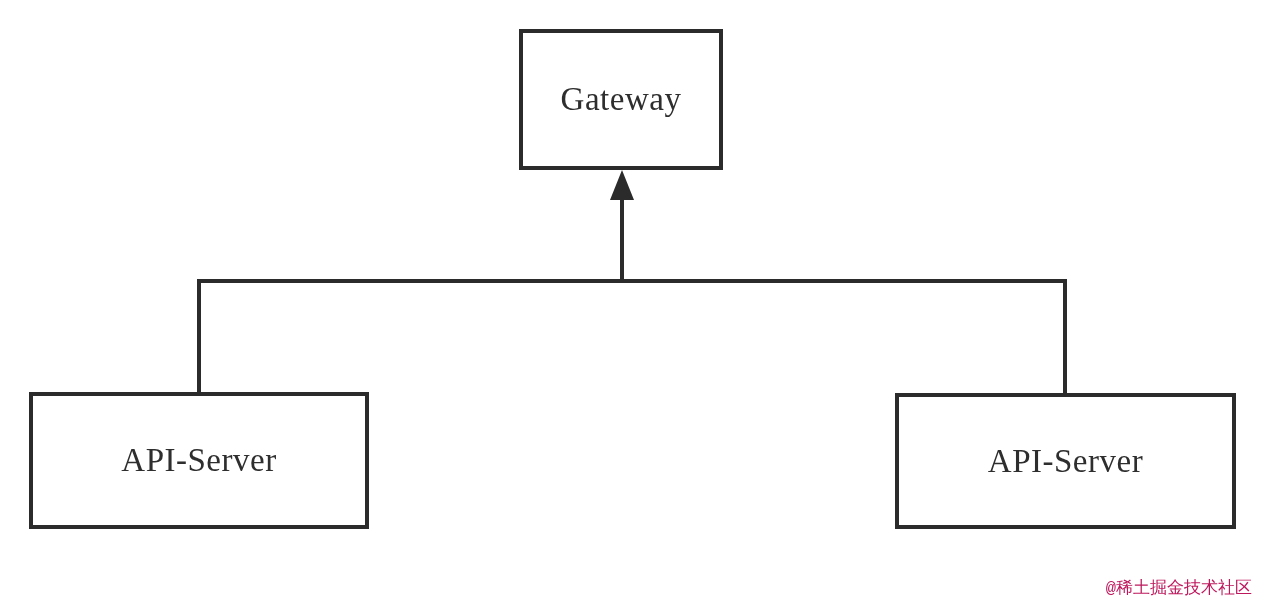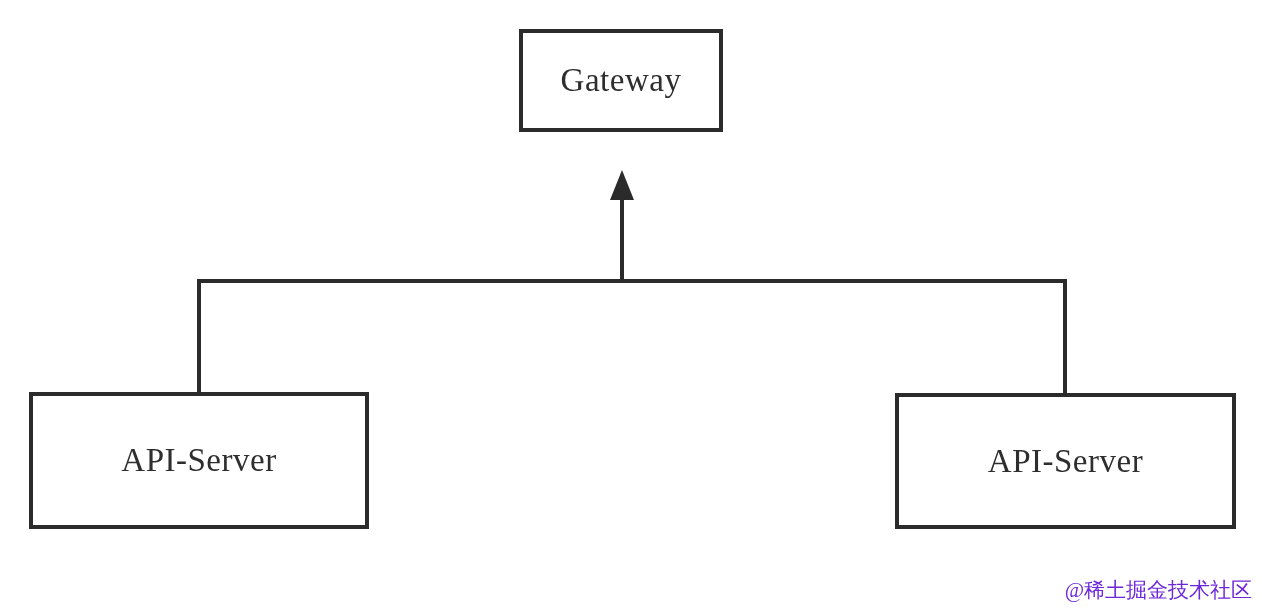--- a/index.html
+++ b/index.html
@@ -17,43 +17,43 @@
     background: #ffffff;
     box-sizing: border-box;
     display: flex; align-items: center; justify-content: center;
   }
   .node span {
     font-size: 33px;
     color: #2e2e2e;
     letter-spacing: 0.5px;
     white-space: nowrap;
   }
-  #gateway   { left: 519px; top: 29px;  width: 204px; height: 103px; }
+  #gateway   { left: 519px; top: 29px;  width: 204px; height: 141px; }
   #api-left  { left: 29px;  top: 392px; width: 340px; height: 137px; }
   #api-right { left: 895px; top: 393px; width: 341px; height: 136px; }
 
   .line { position: absolute; background: #2b2b2b; }
   #h-line      { left: 197px;  top: 279px; width: 870px; height: 4px; }
   #v-left      { left: 197px;  top: 279px; width: 4px;   height: 113px; }
   #v-right     { left: 1063px; top: 279px; width: 4px;   height: 114px; }
   #arrow-shaft { left: 620px;  top: 196px; width: 4px;   height: 87px; }
   #arrow-head {
     position: absolute; left: 610px; top: 170px;
     width: 0; height: 0;
     border-left: 12px solid transparent;
     border-right: 12px solid transparent;
     border-bottom: 30px solid #2b2b2b;
   }
 
   #watermark {
     position: absolute;
     right: 10px; top: 576px;
-    font-size: 21px;
-    color: #6d28d9;
-    font-family: Liberation Serif, serif;
+    font-size: 17px;
+    color: #be185d;
+    font-family: Liberation Mono, monospace;
   }
 </style>
 </head>
 <body>
 
 <div class="canvas">
 
   <div class="line" id="h-line"></div>
   <div class="line" id="v-left"></div>
   <div class="line" id="v-right"></div>

